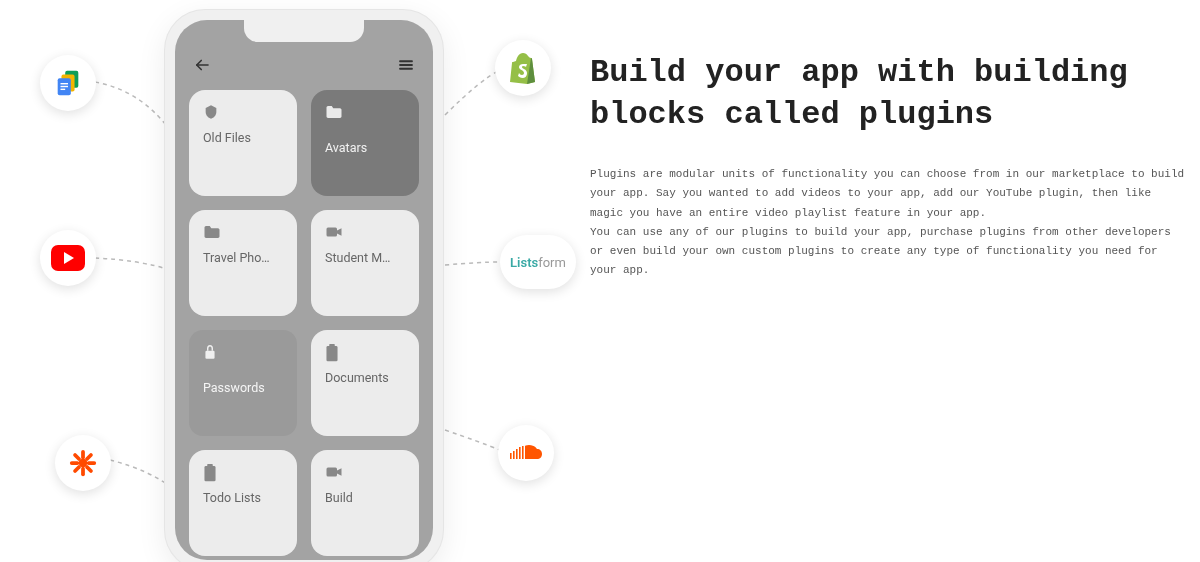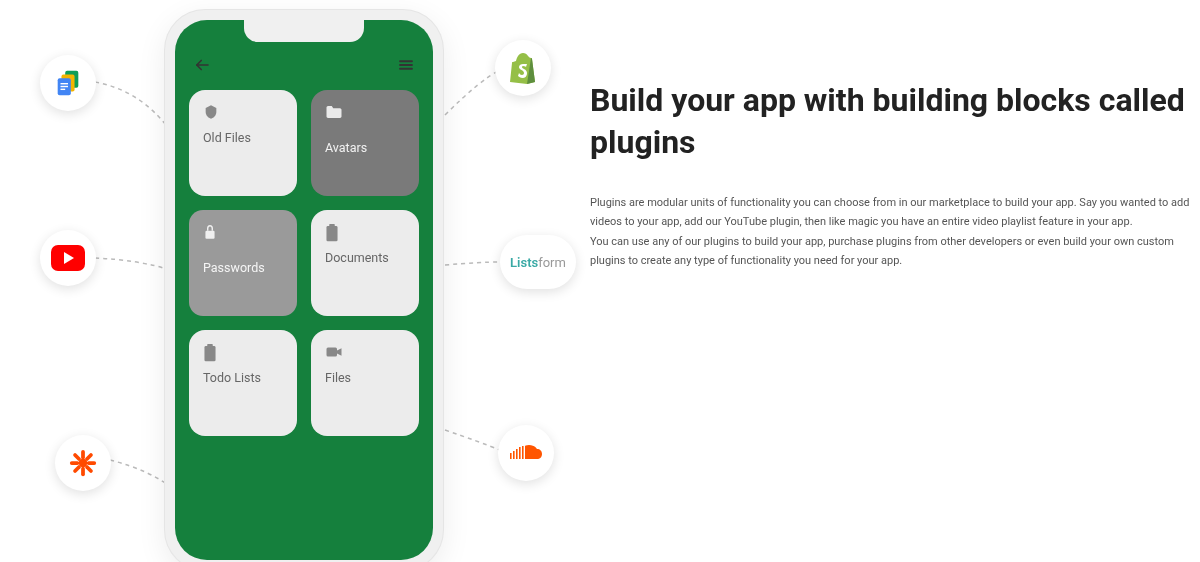--- a/index.html
+++ b/index.html
@@ -15,21 +15,22 @@
   display: flex;
   width: 100%;
   height: 100%;
 }
 .left-col {
   width: 590px;
   position: relative;
 }
 .right-col {
   flex: 1;
-  padding: 80px 10px 0 0;
+  padding: 52px 10px 0 0;
+  font-family: Liberation Mono, monospace;
 }
 .right-col h2 {
   font-size: 32px;
   font-weight: 700;
   color: #222;
   line-height: 1.3;
   margin-bottom: 30px;
 }
 .right-col p {
   font-size: 11px;
@@ -43,21 +44,21 @@
   top: 10px;
   width: 278px;
   height: 560px;
   border-radius: 40px;
   background: #f0f0f0;
   box-shadow: 0 0 0 1px #e5e5e5, 0 8px 30px rgba(0,0,0,0.08);
 }
 .phone-inner {
   position: absolute;
   inset: 10px;
-  background: #15803d;
+  background: #a3a3a3;
   border-radius: 32px;
   overflow: hidden;
 }
 .notch {
   position: absolute;
   top: 0;
   left: 50%;
   transform: translateX(-50%);
   width: 120px;
   height: 22px;
@@ -189,21 +190,38 @@
 
           <div class="card dark dashed">
             <div class="card-icon">
               <svg width="18" height="16" viewBox="0 0 24 20" fill="#eaeaea">
                   <path d="M2 4 C2 3 3 2 4 2 H9 L11 5 H20 C21 5 22 6 22 7 V16 C22 17 21 18 20 18 H4 C3 18 2 17 2 16 Z"></path>
                 </svg>
             </div>
             <div class="card-label">Avatars</div>
           </div>
 
-
+          <div class="card">
+            <div class="card-icon">
+              <svg width="18" height="16" viewBox="0 0 24 20" fill="#888">
+                  <path d="M2 4 C2 3 3 2 4 2 H9 L11 5 H20 C21 5 22 6 22 7 V16 C22 17 21 18 20 18 H4 C3 18 2 17 2 16 Z"></path>
+                </svg>
+            </div>
+            <div class="card-label">Travel Pho…</div>
+          </div>
+
+          <div class="card">
+            <div class="card-icon">
+              <svg width="18" height="14" viewBox="0 0 24 18" fill="#888">
+                  <rect x="2" y="3" width="14" height="12" rx="2"></rect>
+                  <polygon points="16,7 22,4 22,14 16,11"></polygon>
+                </svg>
+            </div>
+            <div class="card-label">Student M…</div>
+          </div>
 
           <div class="card dark2 dashed">
             <div class="card-icon">
               <svg width="14" height="16" viewBox="0 0 24 28" fill="#f0f0f0">
                   <rect x="4" y="12" width="16" height="14" rx="2"></rect>
                   <path d="M8 12 V8 C8 5 10 3 12 3 C14 3 16 5 16 8 V12" fill="none" stroke="#f0f0f0" stroke-width="2.5"></path>
                 </svg>
             </div>
             <div class="card-label">Passwords</div>
           </div>
@@ -228,21 +246,21 @@
             <div class="card-label">Todo Lists</div>
           </div>
 
           <div class="card">
             <div class="card-icon">
               <svg width="18" height="14" viewBox="0 0 24 18" fill="#888">
                   <rect x="2" y="3" width="14" height="12" rx="2"></rect>
                   <polygon points="16,7 22,4 22,14 16,11"></polygon>
                 </svg>
             </div>
-            <div class="card-label">Files</div>
+            <div class="card-label">Build</div>
           </div>
 
         </div>
       </div>
     </div>
 
     <div class="badge badge-gd">
       <svg width="30" height="30" viewBox="0 0 32 32">
         <rect x="13" y="3" width="14" height="18" rx="2" fill="#0F9D58"></rect>
         <rect x="9" y="7" width="14" height="18" rx="2" fill="#F4B400"></rect>

